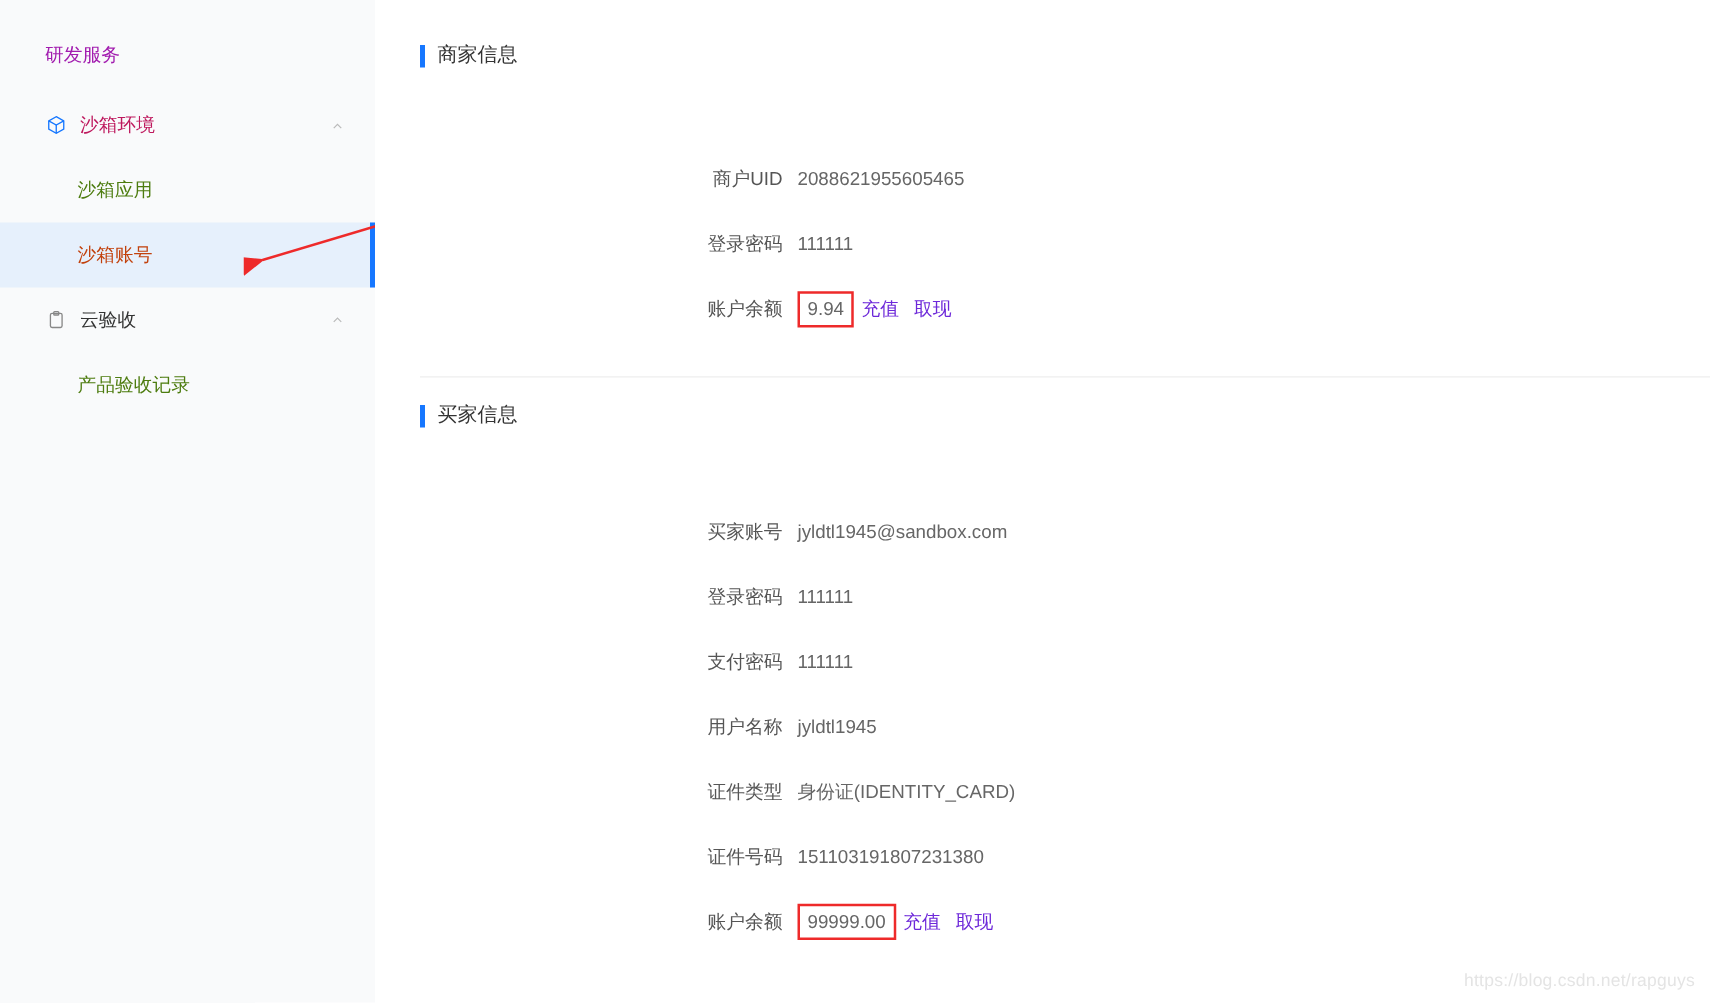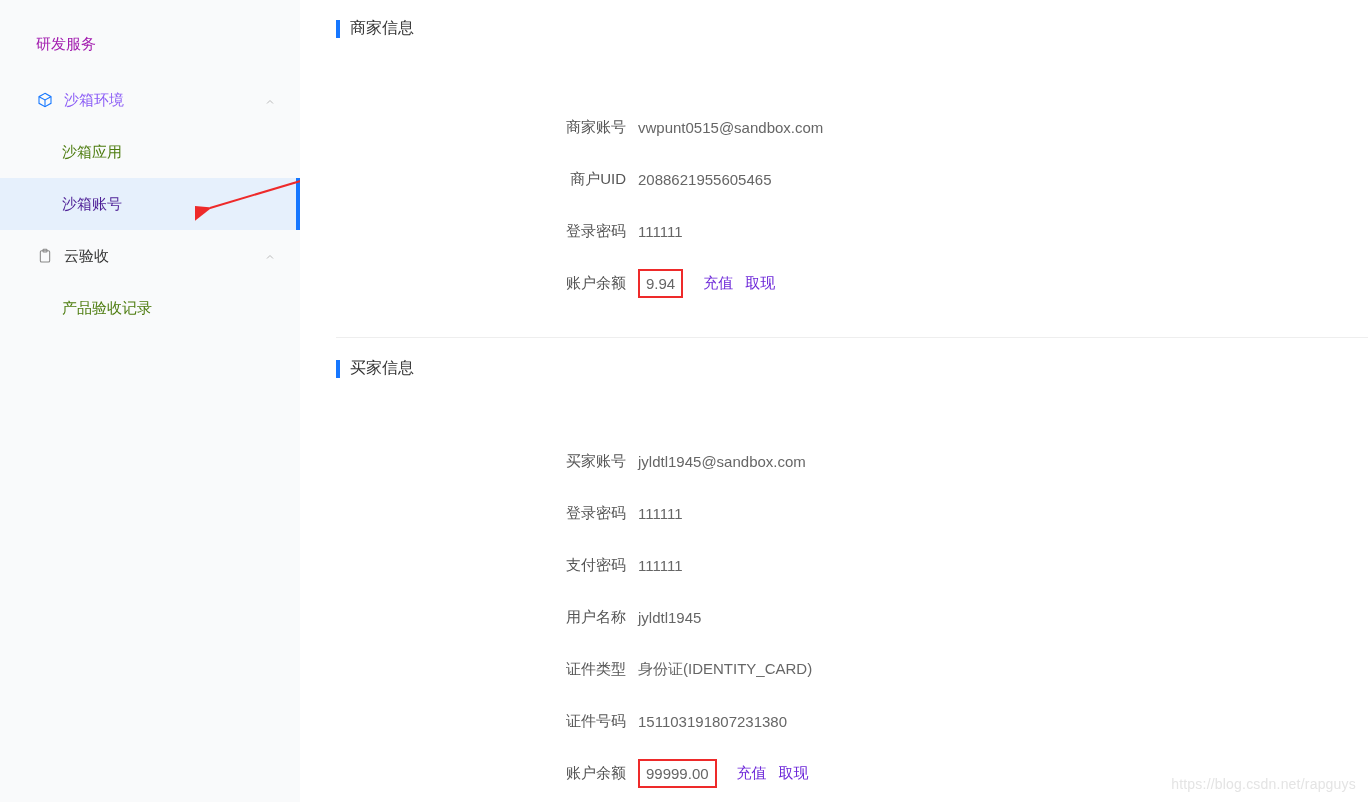--- a/index.html
+++ b/index.html
@@ -31,39 +31,39 @@
       display: flex;
       align-items: center;
       height: 52px;
       padding: 0 24px 0 36px;
       font-size: 15px;
       color: #333;
       cursor: pointer;
       position: relative;
     }
     .sidebar-item.expandable {
-      color: #8b5cf6;
+      color: #be185d;
     }
     .sidebar-item.plain {
       color: #333;
       font-family: Liberation Serif, serif;
     }
     .sidebar-sub-item {
       display: flex;
       align-items: center;
       height: 52px;
       padding: 0 24px 0 62px;
       font-size: 15px;
       color: #4d7c0f;
       cursor: pointer;
       position: relative;
     }
     .sidebar-sub-item.active {
       background: #e6f0fc;
-      color: #4c1d95;
+      color: #c2410c;
     }
     .sidebar-sub-item.active::after {
       content: "";
       position: absolute;
       right: 0;
       top: 0;
       width: 4px;
       height: 100%;
       background: #1677ff;
     }
@@ -125,21 +125,21 @@
     }
     .field-value {
       color: #666;
       display: inline-flex;
       align-items: center;
     }
     .balance-box {
       border: 2px solid #ee2a2a;
       padding: 2px 6px;
       color: #666;
-      margin-right: 14px;
+      margin-right: 0;
       display: inline-block;
       line-height: 1.4;
     }
     .link {
       color: #6d28d9;
       margin-left: 6px;
       margin-right: 6px;
       cursor: pointer;
     }
     .arrow-svg {
@@ -149,21 +149,21 @@
       pointer-events: none;
     }
     .watermark {
       position: absolute;
       right: 12px;
       bottom: 10px;
       color: #e4e4e4;
       font-size: 14px;
       letter-spacing: 0.2px;
     }
-    .first-section { padding-top: 0; }
+    .first-section { padding-top: 16px; }
     .first-section .section-header { padding-top: 18px; }
     .spacer-below-header { height: 46px; }
     .spacer-below-header-sm { height: 40px; }
   </style>
 </head>
 <body>
 
 <div class="sidebar">
   <div class="sidebar-group-title">研发服务</div>
 
@@ -220,24 +220,20 @@
 <div class="main">
 
   <div class="section first-section">
     <div class="section-header">
       <span class="bar"></span>
       <span>商家信息</span>
     </div>
     <div class="spacer-below-header"></div>
 
     <div class="field-row">
-      <span class="field-label">商家账号</span>
-      <span class="field-value">vwpunt0515@sandbox.com</span>
-    </div>
-    <div class="field-row">
       <span class="field-label">商户UID</span>
       <span class="field-value">2088621955605465</span>
     </div>
     <div class="field-row">
       <span class="field-label">登录密码</span>
       <span class="field-value">111111</span>
     </div>
     <div class="field-row">
       <span class="field-label">账户余额</span>
       <span class="field-value">

